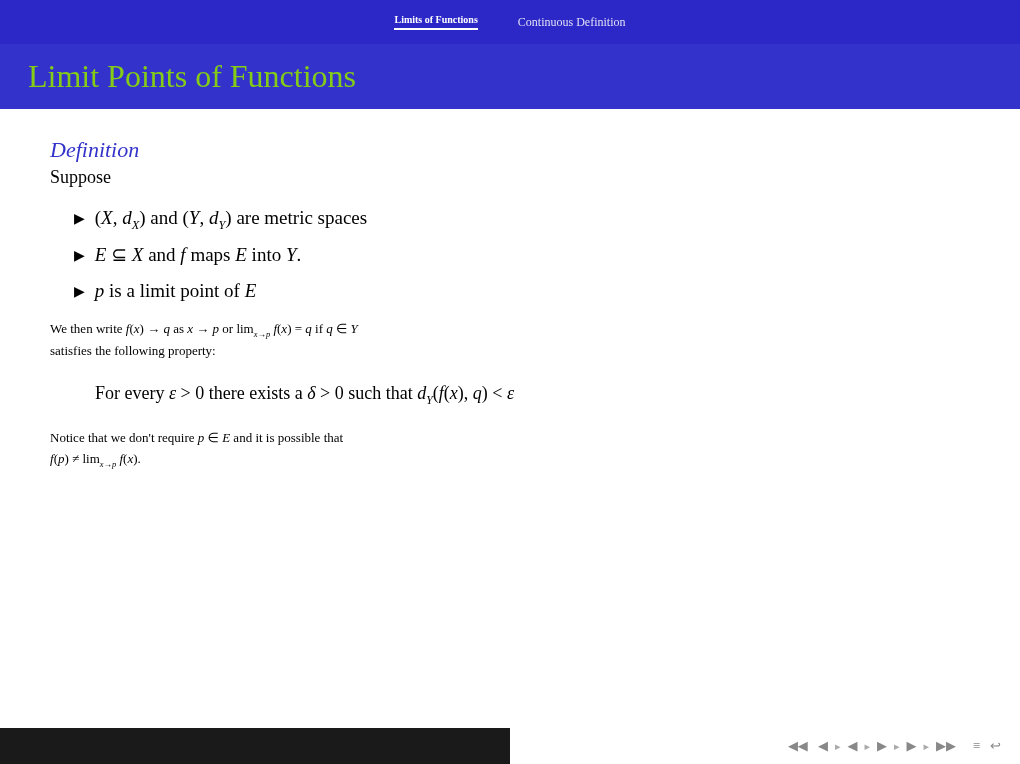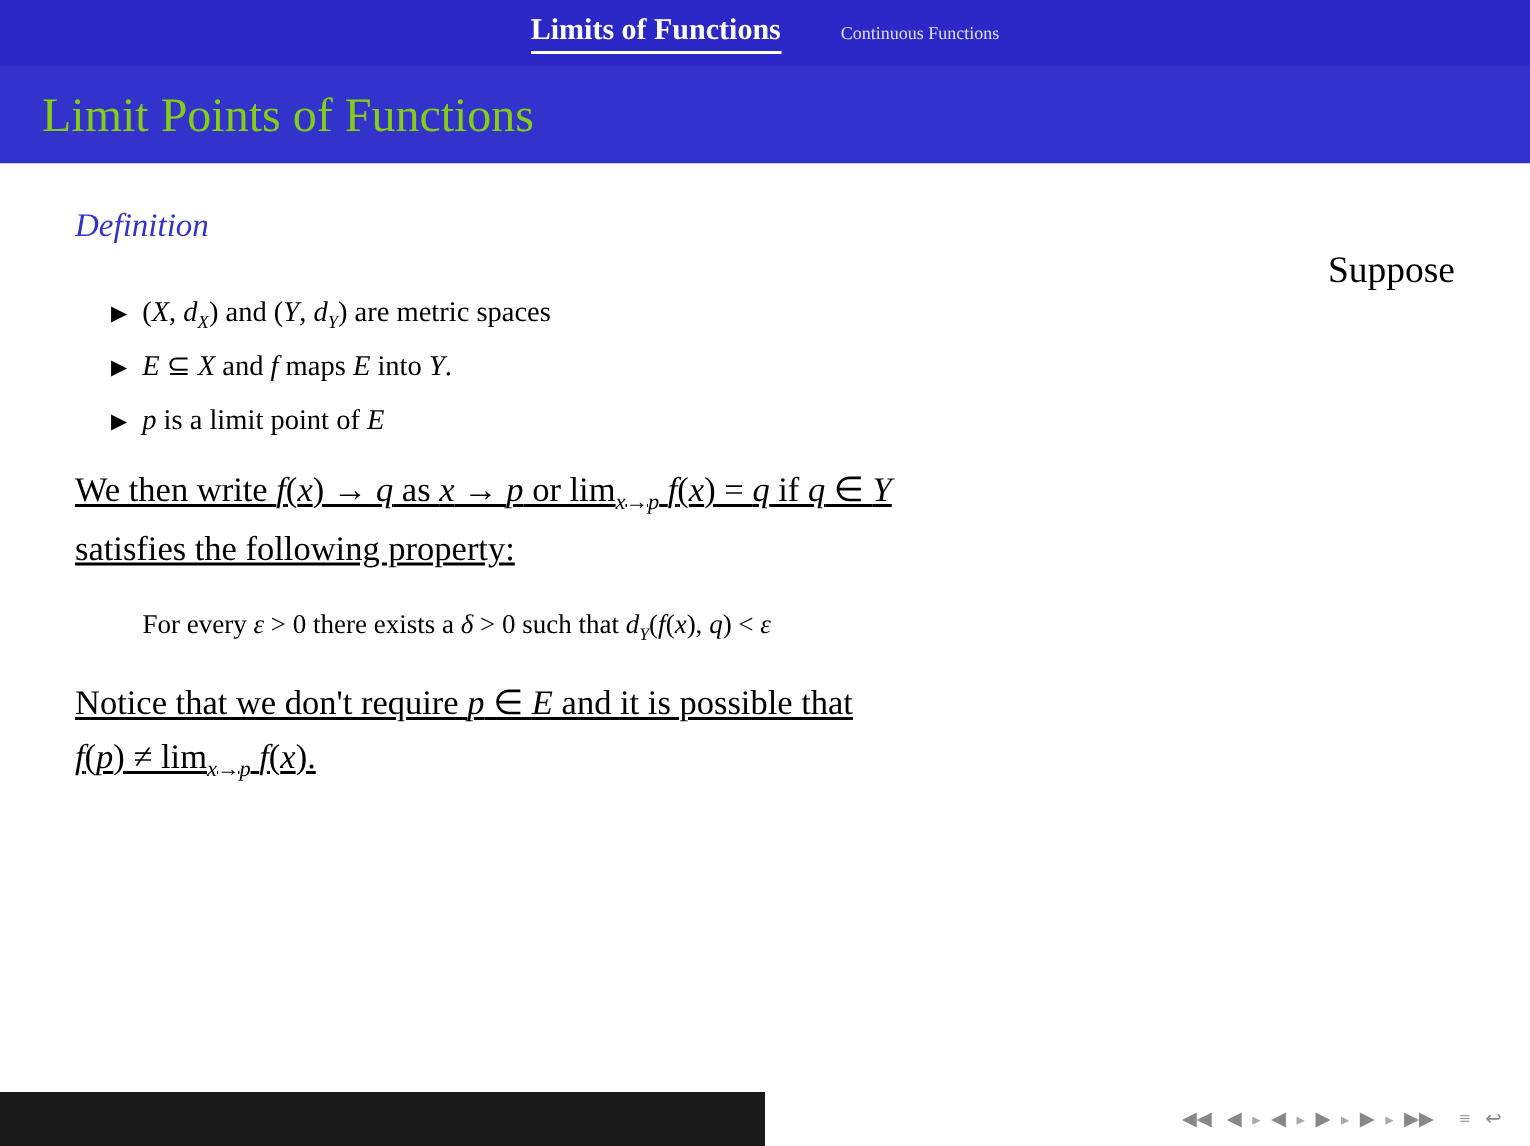--- a/index.html
+++ b/index.html
@@ -19,21 +19,21 @@
       background: #2c27c7;
       height: 44px;
       display: flex;
       align-items: center;
       justify-content: center;
       gap: 40px;
       position: relative;
     }
     .top-nav .nav-item {
       color: #ffffff;
-      font-size: 20px;
+      font-size: 10px;
       cursor: pointer;
       text-align: center;
       line-height: 1.2;
     }
     .top-nav .nav-item.active {
       font-weight: bold;
       border-bottom: 2px solid #ffffff;
       padding-bottom: 2px;
     }
     .top-nav .nav-item.sub {
@@ -61,23 +61,22 @@
 
     
     .definition-label {
       color: #3333cc;
       font-size: 22px;
       font-style: italic;
       margin-bottom: 4px;
     }
 
     .suppose-text {
-      font-size: 25px;
-      margin-bottom: 0;
-      text-align: right;
+      font-size: 18px;
+      margin-bottom: 16px;
     }
 
     
     .bullet-list {
       list-style: none;
       margin: 0 0 14px 24px;
     }
     .bullet-list li {
       display: flex;
       align-items: flex-start;
@@ -88,24 +87,23 @@
     .bullet-arrow {
       color: #000;
       margin-right: 10px;
       font-size: 14px;
       margin-top: 4px;
       flex-shrink: 0;
     }
 
     
     .para {
-      font-size: 23px;
+      font-size: 13px;
       line-height: 1.55;
       margin-bottom: 18px;
-      text-decoration: underline;
     }
 
     
     .indented-block {
       margin-left: 45px;
       margin-bottom: 18px;
     }
     .indented-block p {
       font-size: 18px;
       line-height: 1.6;
@@ -164,21 +162,21 @@
     sub { font-size: 0.65em; vertical-align: sub; }
   </style>
 </head>
 <body>
 
 <div class="top-nav">
   <div class="nav-item active">
     <span>Limits of Functions</span>
   </div>
   <div class="nav-item sub">
-    <span>Continuous Functions</span>
+    <span>Continuous Definition</span>
   </div>
 </div>
 
 <div class="title-bar">
   <h1>Limit Points of Functions</h1>
 </div>
 
 <div class="main-content">
 
   <div class="definition-label">Definition</div>

